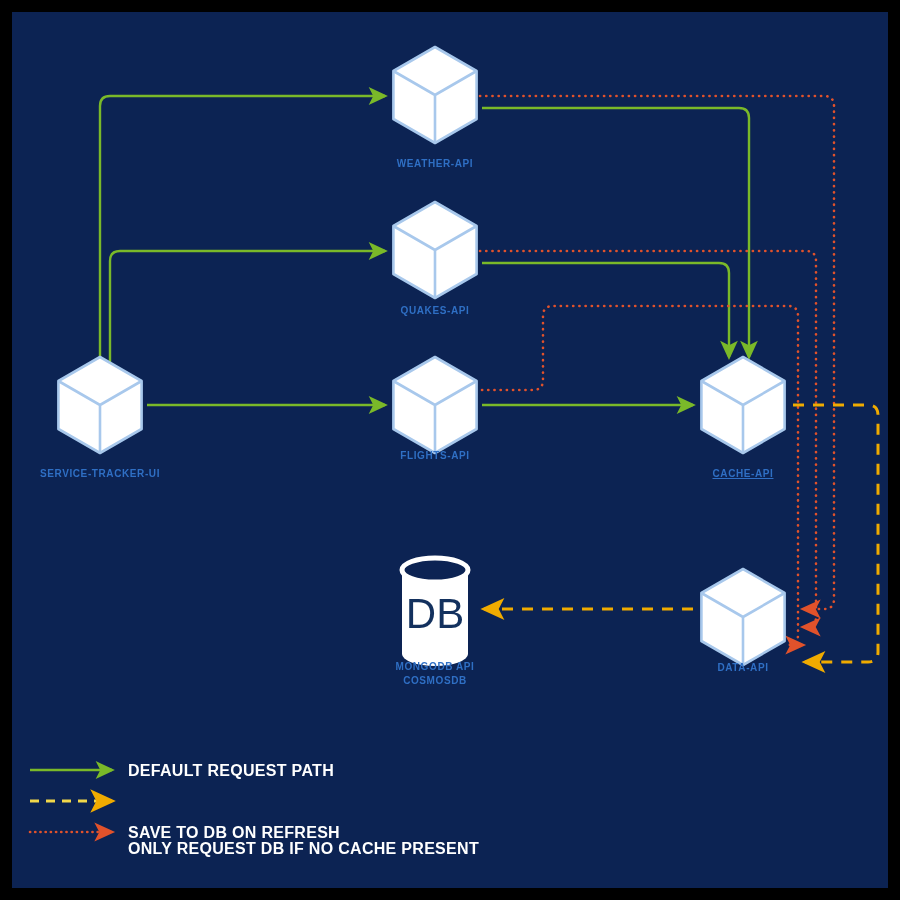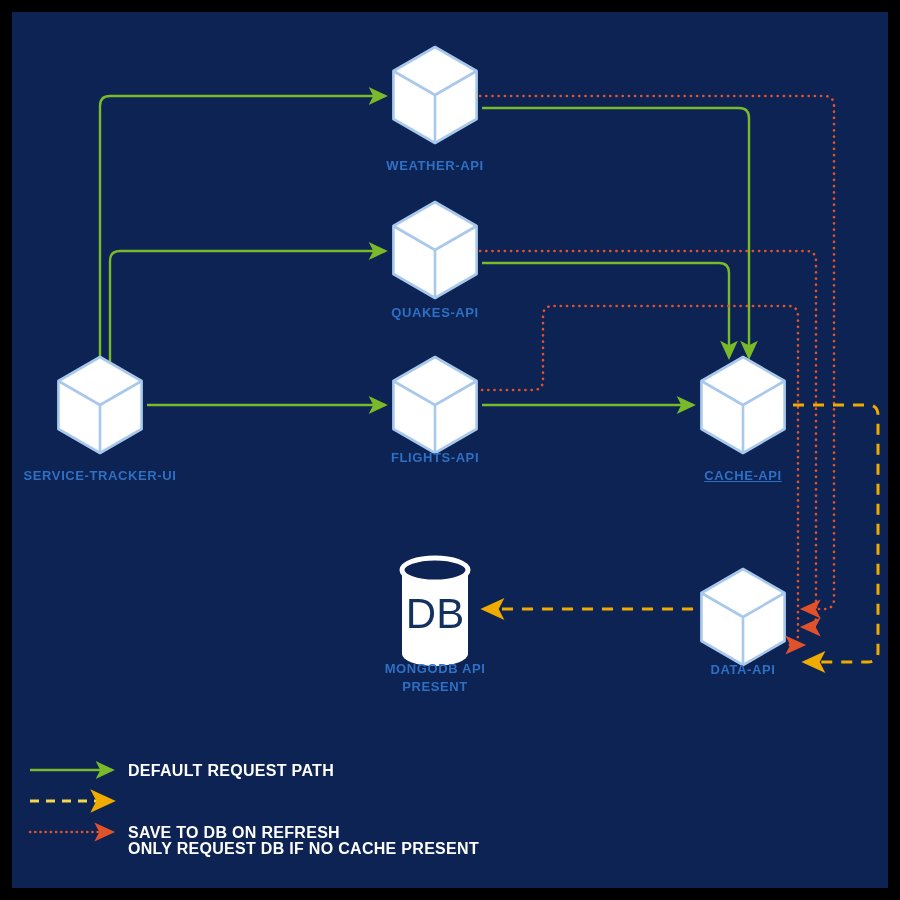--- a/index.html
+++ b/index.html
@@ -33,21 +33,21 @@
     position: absolute;
     left: 0;
     top: 0;
     width: 876px;
     height: 876px;
     overflow: visible;
   }
   .node-label {
     position: absolute;
     color: #2f6fc4;
-    font-size: 13px;
+    font-size: 10px;
     font-weight: bold;
     letter-spacing: 0.6px;
     text-align: center;
     white-space: pre-line;
     line-height: 1.35;
     transform: translateX(-50%);
     pointer-events: none;
   }
   .legend-label {
     position: absolute;
@@ -148,21 +148,21 @@
       </g>
     </svg>
 
     <div class="node-label" style="left:88px; top:455px;text-align:center;">SERVICE-TRACKER-UI</div>
     <div class="node-label" style="left:423px; top:145px;">WEATHER-API</div>
     <div class="node-label" style="left:423px; top:292px;">QUAKES-API</div>
     <div class="node-label" style="left:423px; top:437px;">FLIGHTS-API</div>
     <div class="node-label" style="left:731px; top:455px;text-decoration:underline;">CACHE-API</div>
     <div class="node-label" style="left:731px; top:649px;">DATA-API</div>
     <div class="node-label" style="left:423px; top:648px;">MONGODB API
-PRESENT</div>
+COSMOSDB</div>
 
     <svg class="layer" viewBox="0 0 876 876">
       <g fill="none">
         <line x1="18" y1="758" x2="100" y2="758" stroke="#7ab929" stroke-width="2.4" marker-end="url(#arrow-green)"></line>
         <line x1="18" y1="789" x2="100" y2="789" stroke="#f2d84a" stroke-width="3.2" stroke-dasharray="9 7" marker-end="url(#arrow-amber)"></line>
         <line x1="18" y1="820" x2="100" y2="820" stroke="#e1522b" stroke-width="2.6" stroke-dasharray="0.2 5" stroke-linecap="round" marker-end="url(#arrow-orange)"></line>
       </g>
     </svg>
 
     <div class="legend-label" style="left:116px; top:750px;">DEFAULT REQUEST PATH</div>

